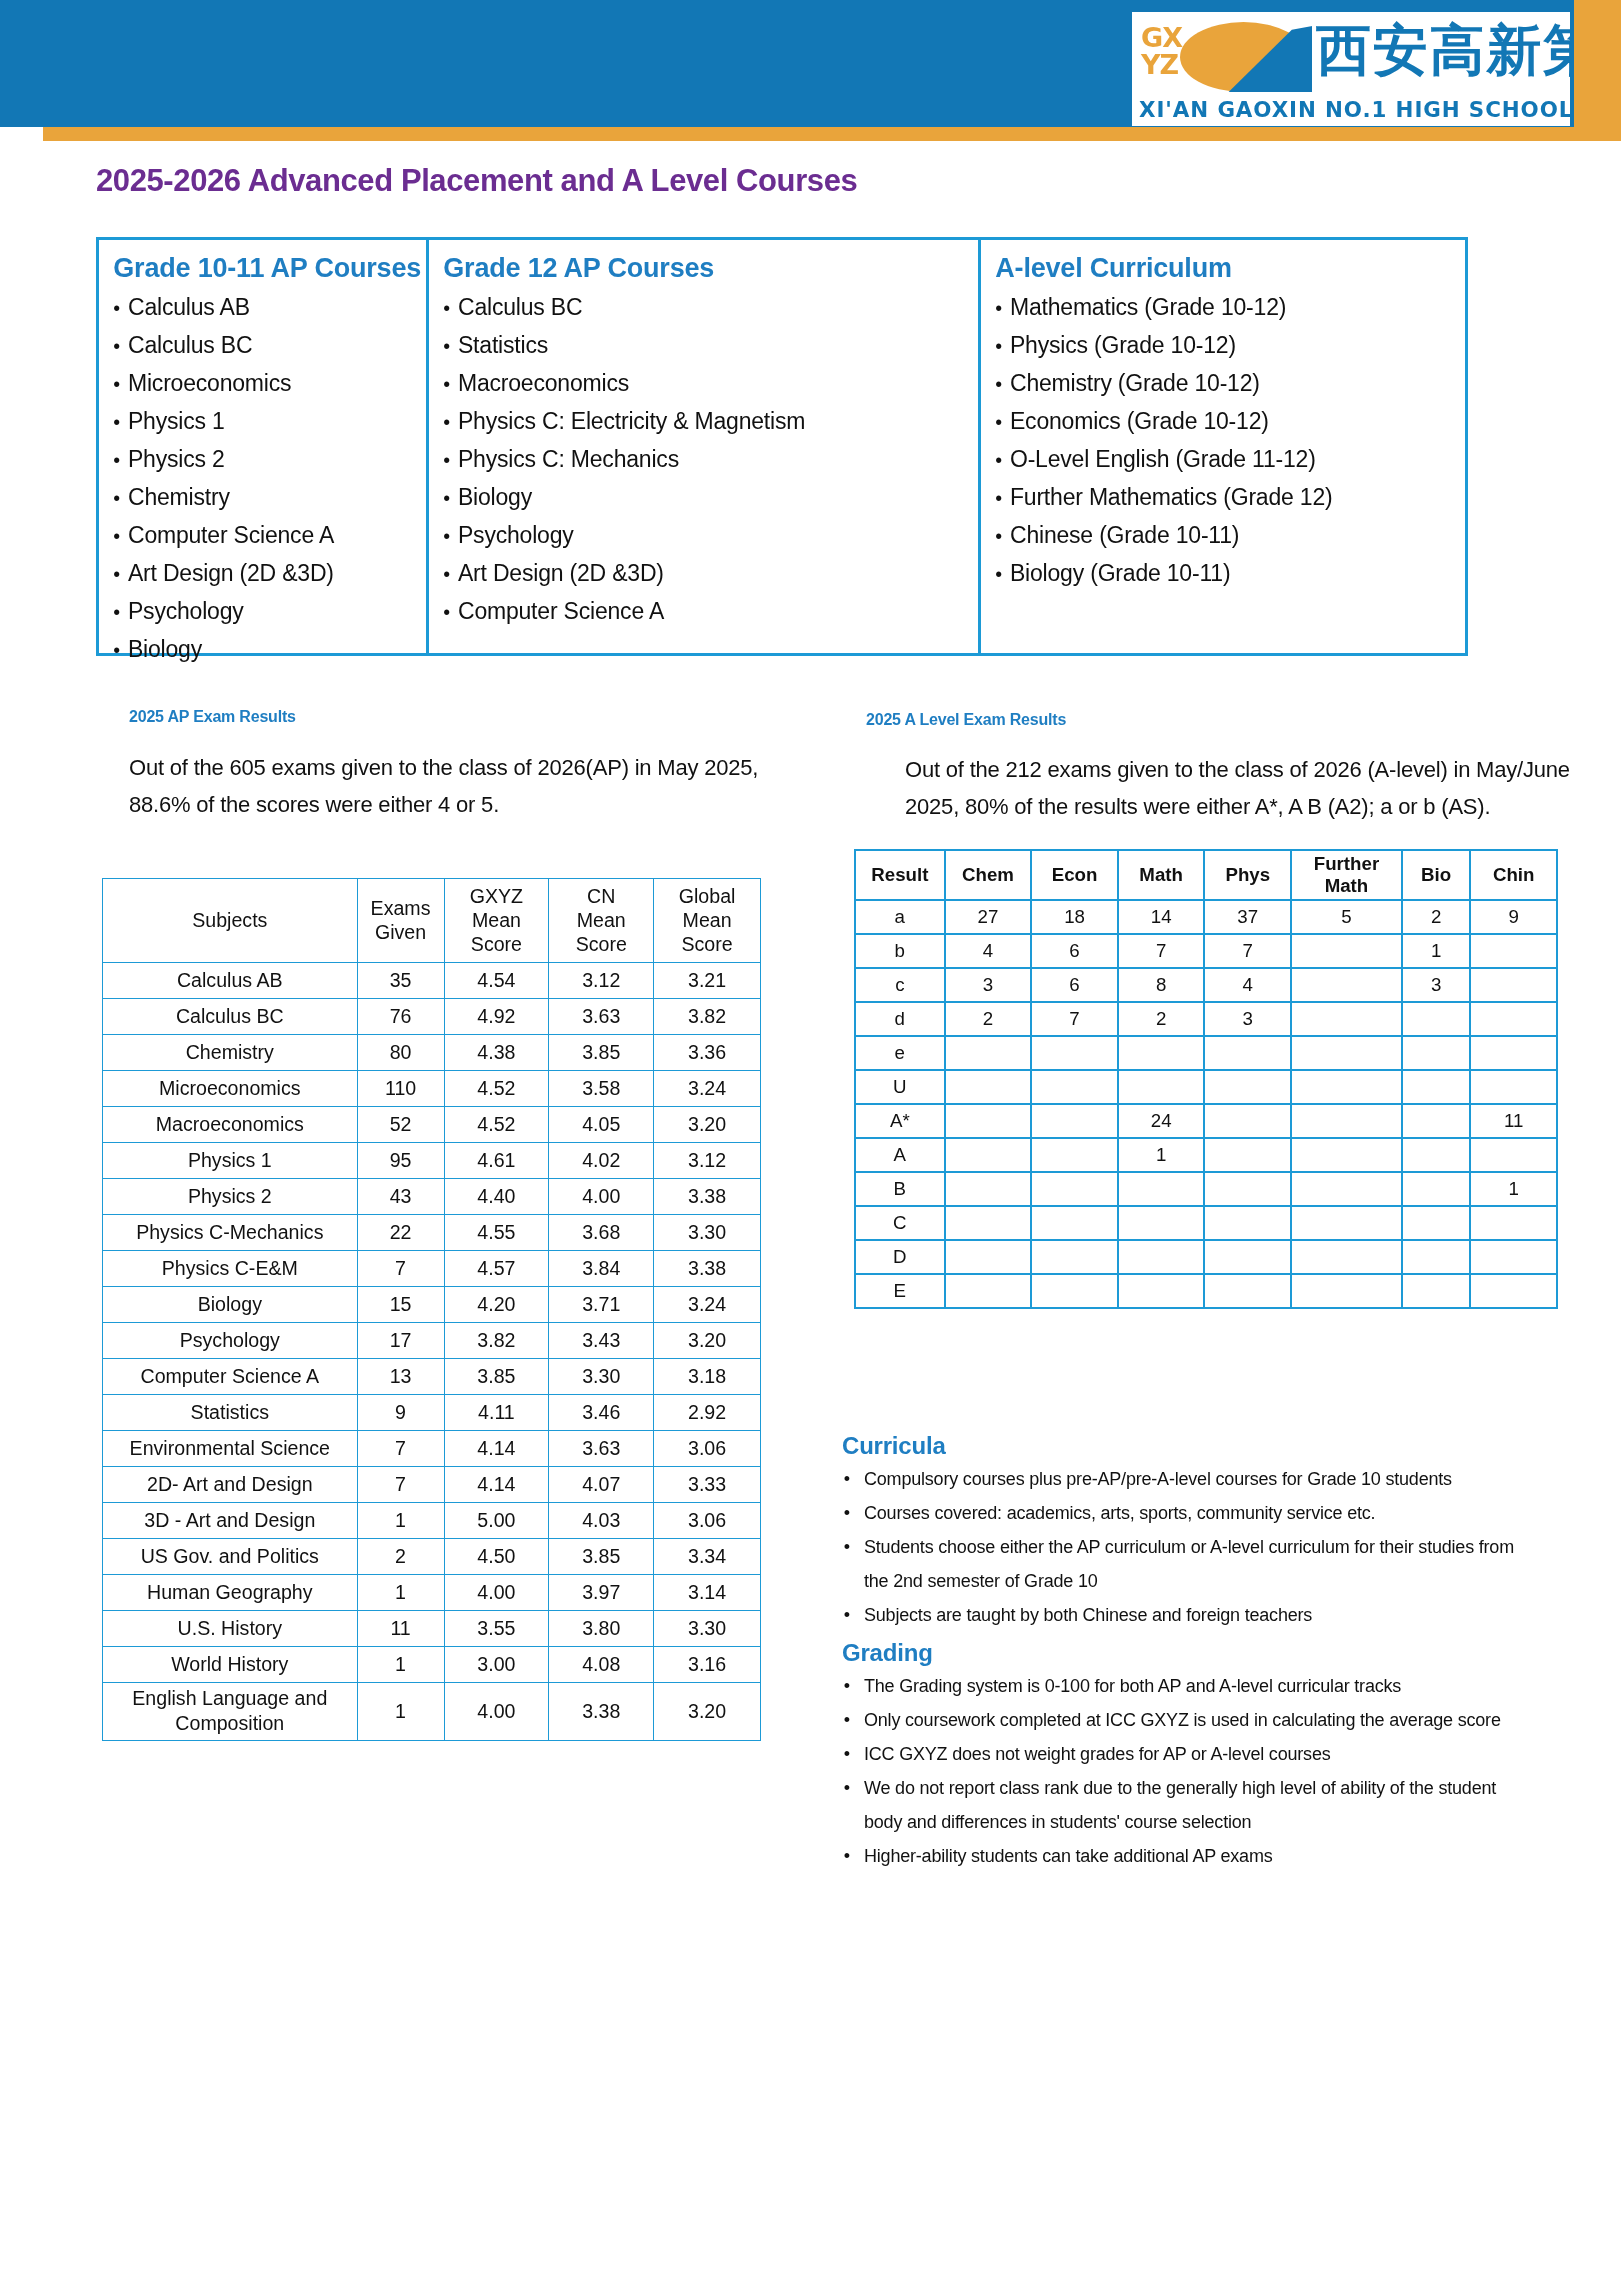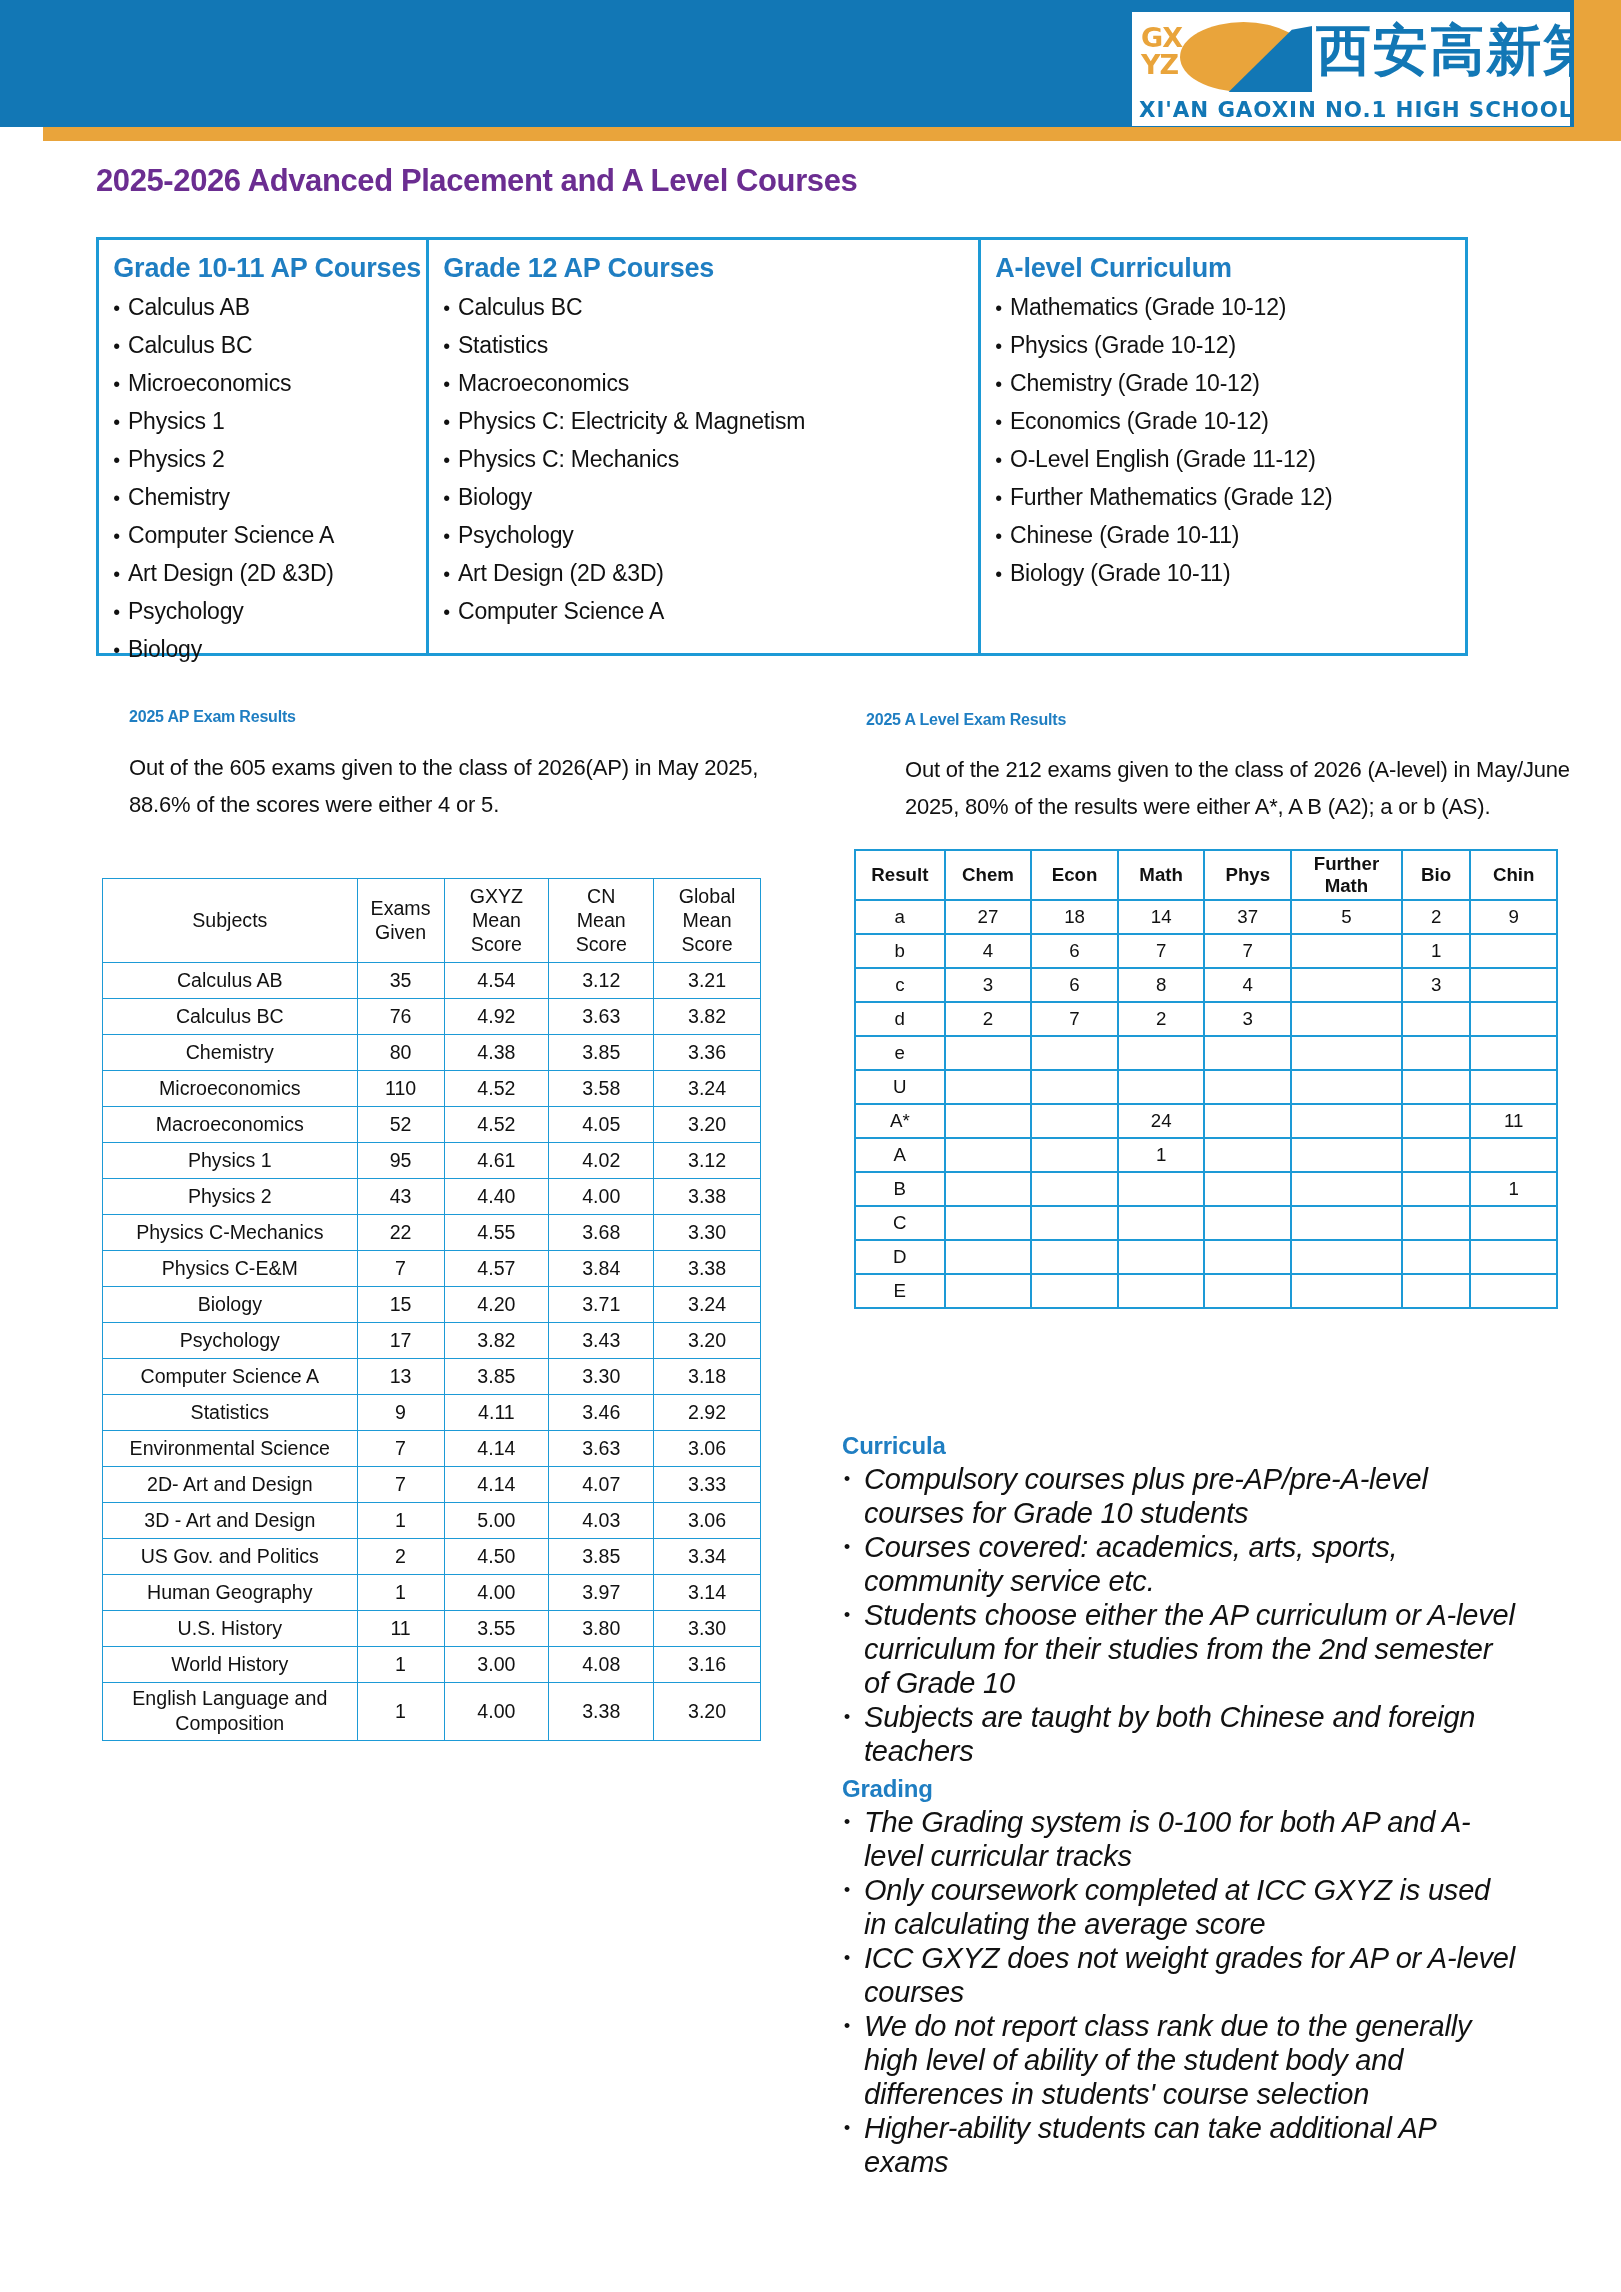--- a/index.html
+++ b/index.html
@@ -144,22 +144,22 @@
   .al-table col.chin { width: 86px; }
 
   
   .notes { position: absolute; left: 842px; top: 1432px; width: 677px; }
   .notes-head {
     font-size: 24px; font-weight: bold; color: #1F7EC2;
     letter-spacing: -0.2px; margin-bottom: 1.8px;
   }
   ul.note-list { list-style: none; margin-bottom: 3.6px; }
   ul.note-list li {
-    font-size: 29px; line-height: 34px; color: #111;
-    padding-left: 22px; position: relative; letter-spacing: -0.2px; font-style: italic;
+    font-size: 18px; line-height: 34px; color: #111;
+    padding-left: 22px; position: relative; letter-spacing: -0.2px;
   }
   ul.note-list li::before {
     content: "\2022"; position: absolute; left: 1.8px; top: 0; font-size: 18px;
   }
   .notes-head.grading { margin-top: 7.1px; }
 </style>
 </head>
 <body>
 
 <div class="header-wrap">

